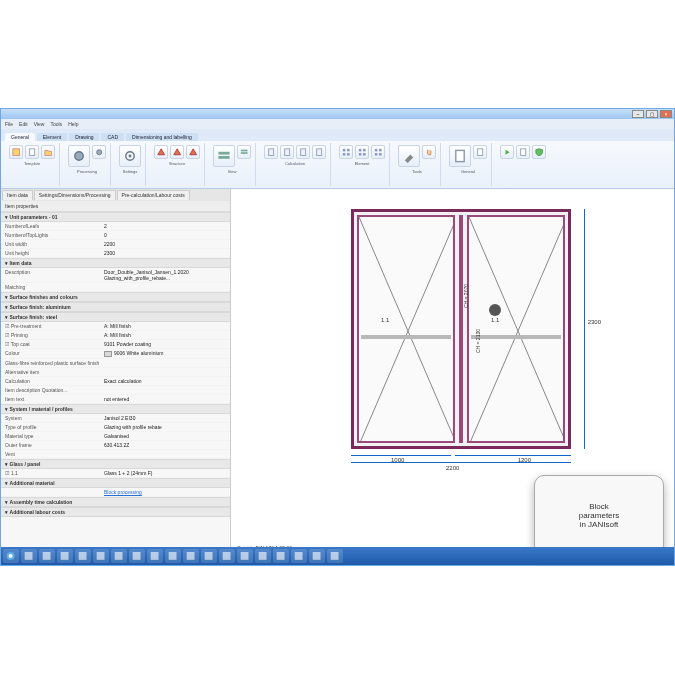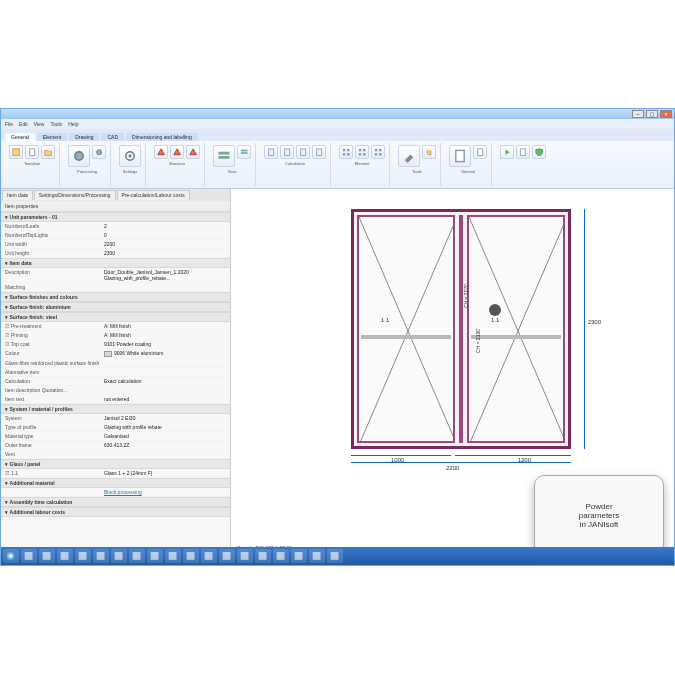--- a/index.html
+++ b/index.html
@@ -415,21 +415,21 @@
         <div class="dim" style="right:40px; bottom:-14px">1200</div>
         <div class="dim" style="left:95px; bottom:-22px">2200</div>
         <div class="dim" style="right:-30px; top:110px">2300</div>
       </div>
       <div class="dim" style="left:6px; bottom:14px; font-size:5px; color:#555">Outside   DIN 176 1:25.00</div>
       <div class="footer"></div>
     </div>
   </div>
 
   <div class="callout">
-    <span style="white-space:pre-line">Powder
+    <span style="white-space:pre-line">Block
 parameters
 in JANIsoft</span>
   </div>
 
   <div class="taskbar" id="taskbar">
         <div class="tbic">
           <svg viewBox="0 0 10 10">
             <circle cx="5" cy="5" r="4" fill="#5fb0e8"></circle>
             <path d="M3 5a2 2 0 014 0 2 2 0 01-4 0" fill="#fff"></path>
           </svg>

